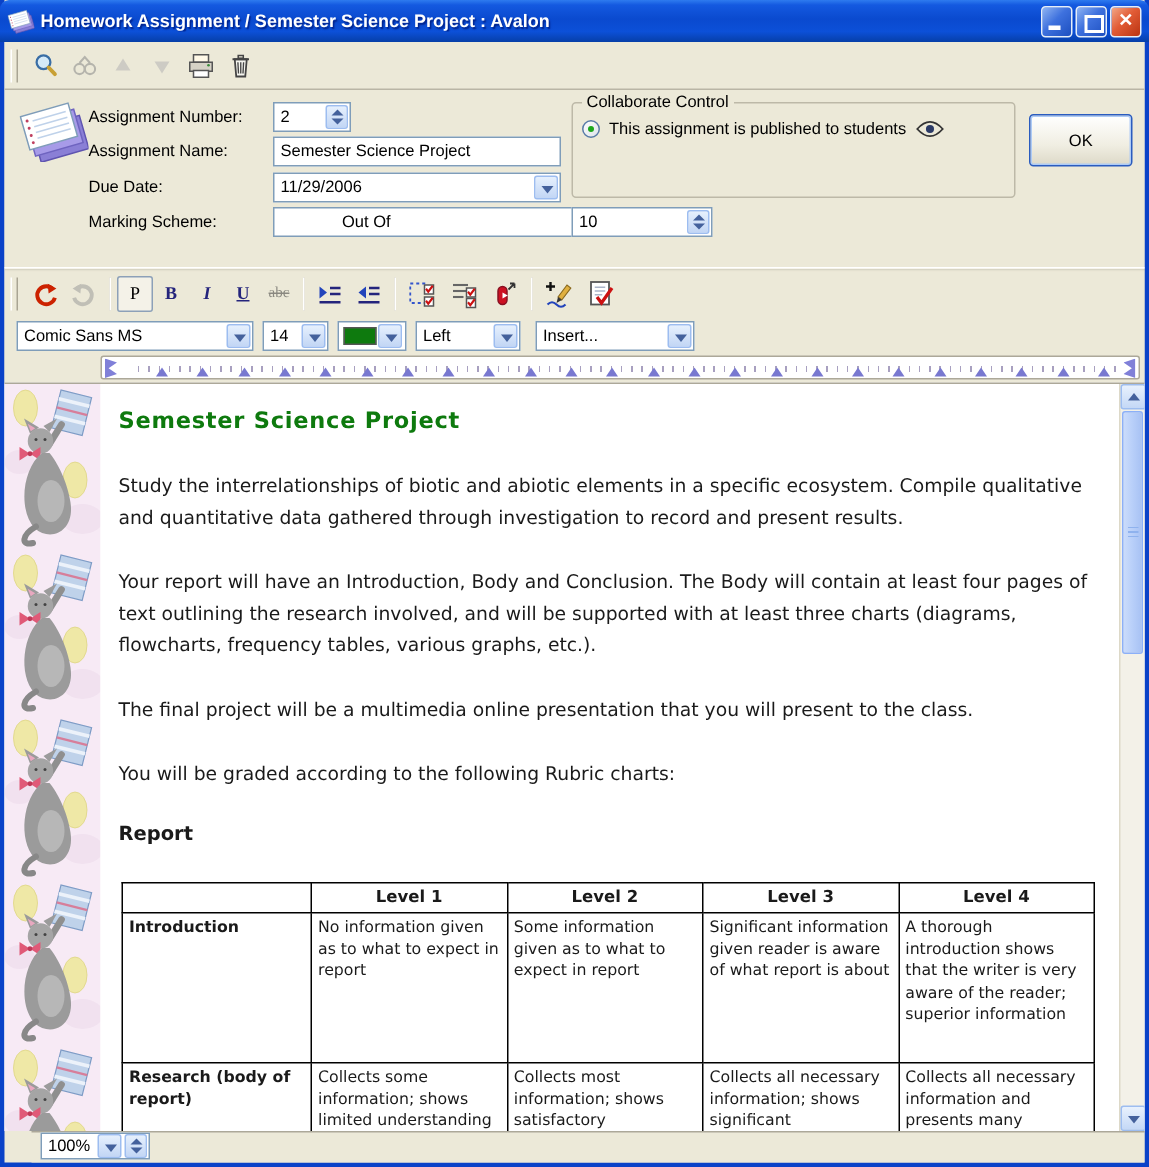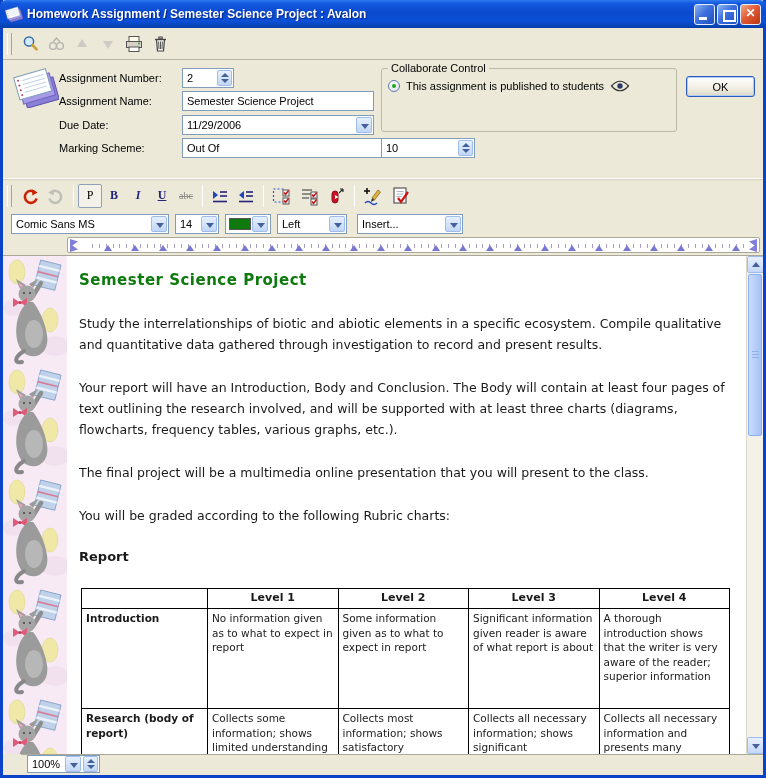--- a/index.html
+++ b/index.html
@@ -44,21 +44,21 @@
   .spinbtn::before{content:"";position:absolute;left:3px;top:2px;border-left:4px solid transparent;border-right:4px solid transparent;border-bottom:4px solid #44619C;}
   .spinbtn::after{content:"";position:absolute;left:3px;bottom:2px;border-left:4px solid transparent;border-right:4px solid transparent;border-top:4px solid #44619C;}
 
   fieldset.pubctl{position:absolute;left:378px;top:2px;width:296px;height:70px;border:1px solid #BDB9A8;border-radius:3px;margin:0;padding:2px 6px;font-size:11px;}
   fieldset.pubctl legend{font-size:11px;padding:0 3px;}
   .radio-row{display:flex;align-items:center;height:20px;}
   .radio{width:12px;height:12px;border-radius:50%;border:1px solid #5A7CA8;background:linear-gradient(135deg,#FDFDFD,#DDE3EA);margin-right:6px;position:relative;flex:0 0 12px;}
   .radio.on::after{content:"";position:absolute;left:3px;top:3px;width:4px;height:4px;border-radius:50%;background:#1CA81C;}
   .eye{margin-left:6px;}
 
-  .ok-btn{position:absolute;left:683px;top:16px;width:69px;height:21px;border:1px solid #2A5CBF;border-radius:3px;
+  .ok-btn{position:absolute;left:683px;top:16px;width:69px;height:35px;border:1px solid #2A5CBF;border-radius:3px;
     background:linear-gradient(180deg,#FFFFFF,#F0EEE2 60%,#DDD9C8);font-size:11px;font-family:"Liberation Sans",sans-serif;
     box-shadow:0 0 0 1px #AECBF5 inset;}
 
   
   .fmtbar{height:34px;flex:0 0 34px;display:flex;align-items:center;background:#ECE9D8;border-top:1px solid #fff;box-shadow:inset 0 2px 2px -2px #9a9684;padding-left:2px;}
   .fbtn{min-width:24px;height:24px;display:flex;align-items:center;justify-content:center;border:1px solid transparent;border-radius:2px;font-size:12px;padding:0 3px;}
   .fbtn.texty{font-family:"Liberation Serif",serif;}
   .fbtn.active{border-color:#8CA0B8;background:#F4F2E8;}
   .fbtn.disabled{opacity:.5;filter:grayscale(1);}
   .vsep{width:1px;height:22px;background:#B9B5A5;border-right:1px solid #fff;margin:0 4px;}
@@ -234,21 +234,21 @@
       <span class="spinbtn"></span>
     </div>
 
     <input class="xp-input" style="left: 179px; top: 31px; width: 192px;" value="Semester Science Project">
 
     <div class="xp-field" style="left:179px;top:55px;width:192px;">
       <span class="val">11/29/2006</span>
       <span class="cbtn"></span>
     </div>
 
-    <div class="xp-field" style="left:179px;top:78px;width:228px;">
+    <div class="xp-field" style="left:179px;top:78px;width:228px;padding-left:41px;">
       <span class="val">Out Of</span>
       <span class="cbtn"></span>
     </div>
 
     <div class="xp-field" style="left:378px;top:78px;width:94px;">
       <span class="val">10</span>
       <span class="spinbtn"></span>
     </div>
 
     <fieldset class="pubctl">

